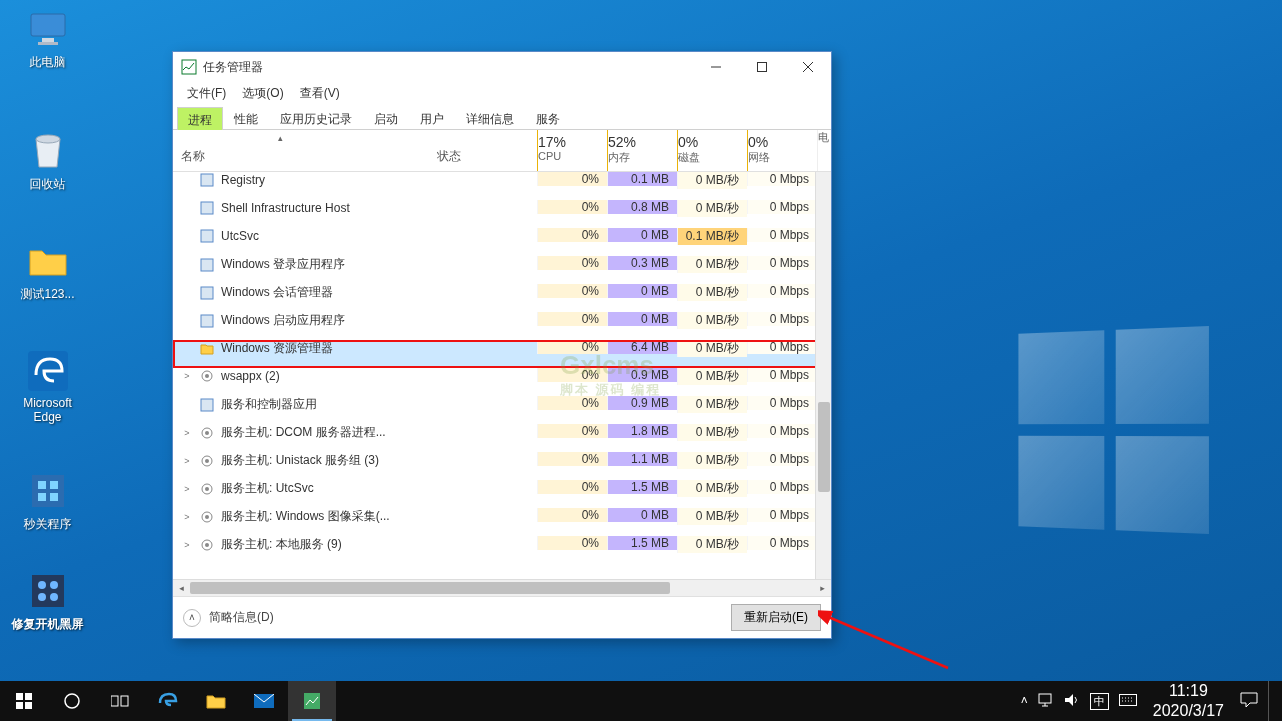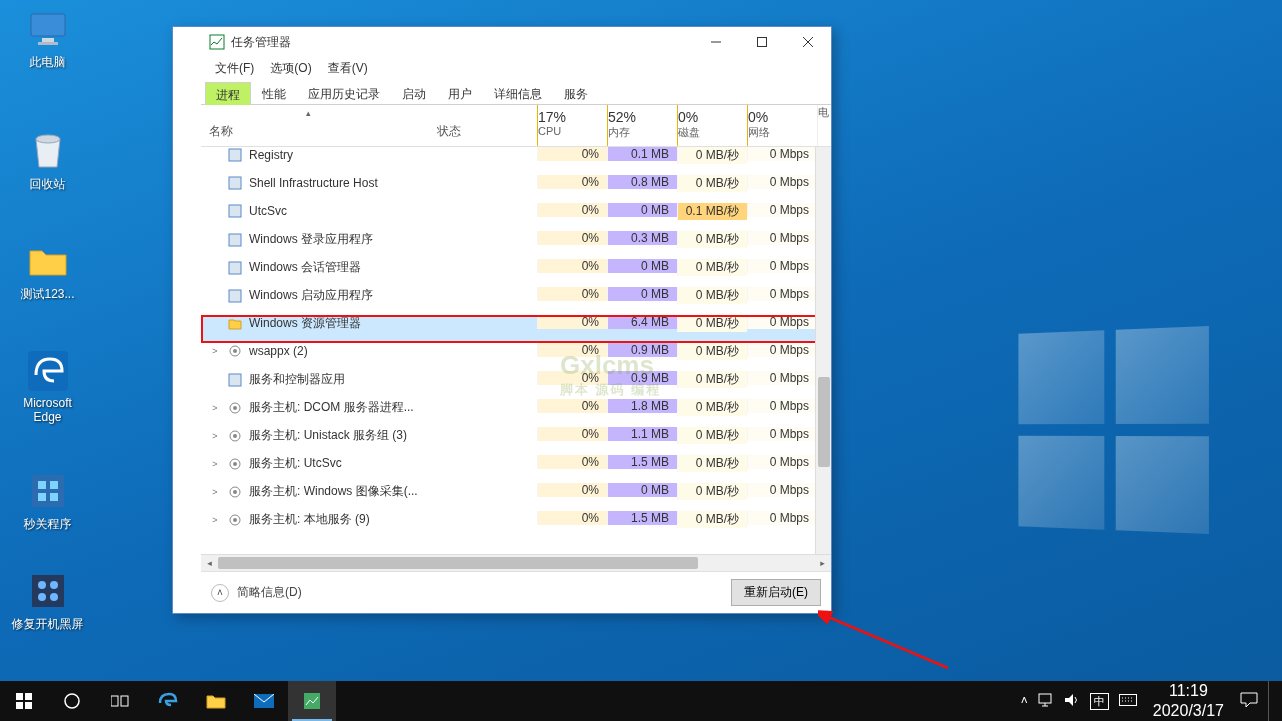--- a/index.html
+++ b/index.html
@@ -24,24 +24,24 @@
 .desktop-icon {
   position: absolute; width: 75px; text-align: center; color: #fff;
   font-size: 12px; text-shadow: 1px 1px 2px rgba(0,0,0,0.7);
 }
 .desktop-icon .icon-img {
   width: 42px; height: 42px; margin: 0 auto 4px; display:flex;align-items:center;justify-content:center;
 }
 
 
 .window {
-  position: absolute; left: 172px; top: 26px; width: 660px; height: 588px;
+  position: absolute; left: 172px; top: 51px; width: 660px; height: 588px;
   background: #fff; border: 1px solid #5a8ac8;
   box-shadow: 4px 4px 12px rgba(0,0,0,0.28);
-  display: flex; flex-direction: column; padding-left: 28px;
+  display: flex; flex-direction: column;
 }
 .titlebar {
   height: 30px; display: flex; align-items: center; padding-left: 8px;
   font-size: 12px; color: #333;
 }
 .titlebar .title-icon { width:16px; height:16px; margin-right:6px; }
 .titlebar .spacer { flex: 1; }
 .win-btn {
   width: 46px; height: 30px; display:flex;align-items:center;justify-content:center;
   font-size: 12px; color:#333;
@@ -218,21 +218,21 @@
         <svg width="40" height="40">
           <rect x="4" y="4" width="32" height="32" fill="#2b6cb0"></rect>
           <rect x="10" y="10" width="8" height="8" fill="#7fd4ff"></rect>
           <rect x="22" y="10" width="8" height="8" fill="#7fd4ff"></rect>
           <rect x="10" y="22" width="8" height="8" fill="#7fd4ff"></rect>
           <rect x="22" y="22" width="8" height="8" fill="#7fd4ff"></rect>
         </svg>
       </div>
       <div>秒关程序</div>
     </div>
-    <div class="desktop-icon" style="left: 10px; top: 570px;">
+    <div class="desktop-icon" style="left: 10px; top: 570px; font-weight: bold;">
       <div class="icon-img">
         <svg width="40" height="40">
           <rect x="4" y="4" width="32" height="32" fill="#23395d"></rect>
           <circle cx="14" cy="14" r="4" fill="#6fb6ff"></circle>
           <circle cx="26" cy="14" r="4" fill="#6fb6ff"></circle>
           <circle cx="14" cy="26" r="4" fill="#6fb6ff"></circle>
           <circle cx="26" cy="26" r="4" fill="#6fb6ff"></circle>
         </svg>
       </div>
       <div>修复开机黑屏</div>

